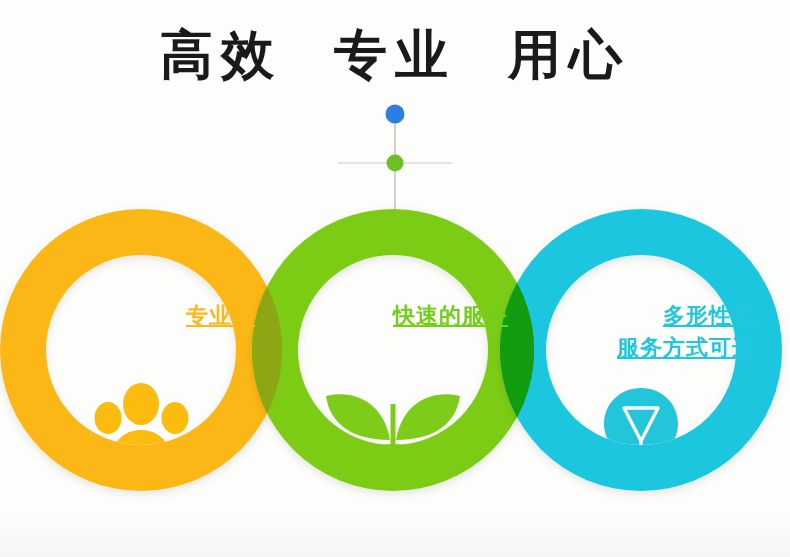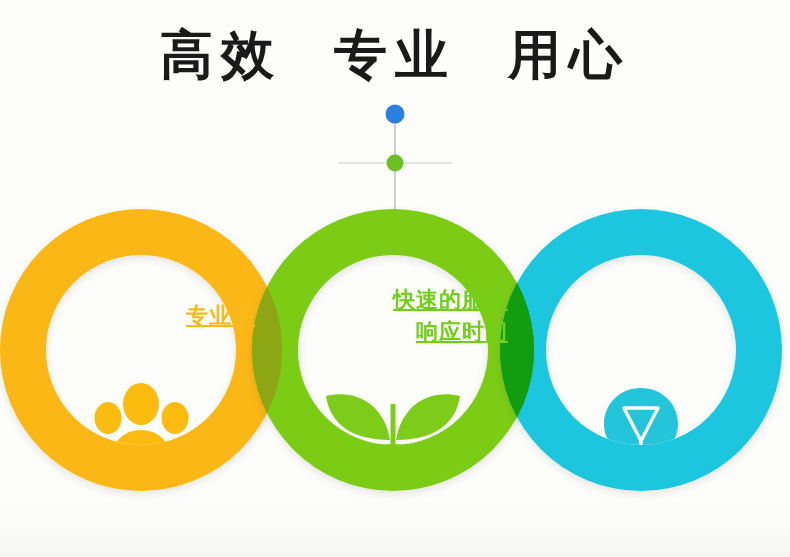--- a/index.html
+++ b/index.html
@@ -64,21 +64,21 @@
     font-size: 22px;
     font-weight: bold;
     letter-spacing: 1px;
     line-height: 1.46;
     white-space: nowrap;
     text-decoration: underline;
   }
   .bubble-text .line { display: block; }
 
   .bt-1 { left: 25px;  top: 300px; color: #f9b91b; }
-  .bt-2 { left: 278px; top: 284px; color: #72cf18; }
+  .bt-2 { left: 278px; top: 300px; color: #72cf18; }
   .bt-3 { left: 525px; top: 300px; color: #1ec6de; }
 
   .shadow-strip {
     position: absolute;
     left: 0;
     bottom: 0;
     width: 790px;
     height: 62px;
     background: linear-gradient(to bottom, rgba(0,0,0,0) 0%, rgba(0,0,0,0.012) 60%, rgba(0,0,0,0.03) 100%);
   }
@@ -213,18 +213,21 @@
       </g>
     </g>
   </svg>
 
   <div class="bubble-text bt-1">
     <span class="line">专业的</span>
   </div>
 
   <div class="bubble-text bt-2">
     <span class="line">快速的服务</span>
-    <span class="line">响应时间</span>
-  </div>
-
+  </div>
+
+  <div class="bubble-text bt-3">
+    <span class="line">多形性的</span>
+    <span class="line">服务方式可选</span>
+  </div>
 
   <div class="shadow-strip"></div>
 </div>
 
 </body></html>

